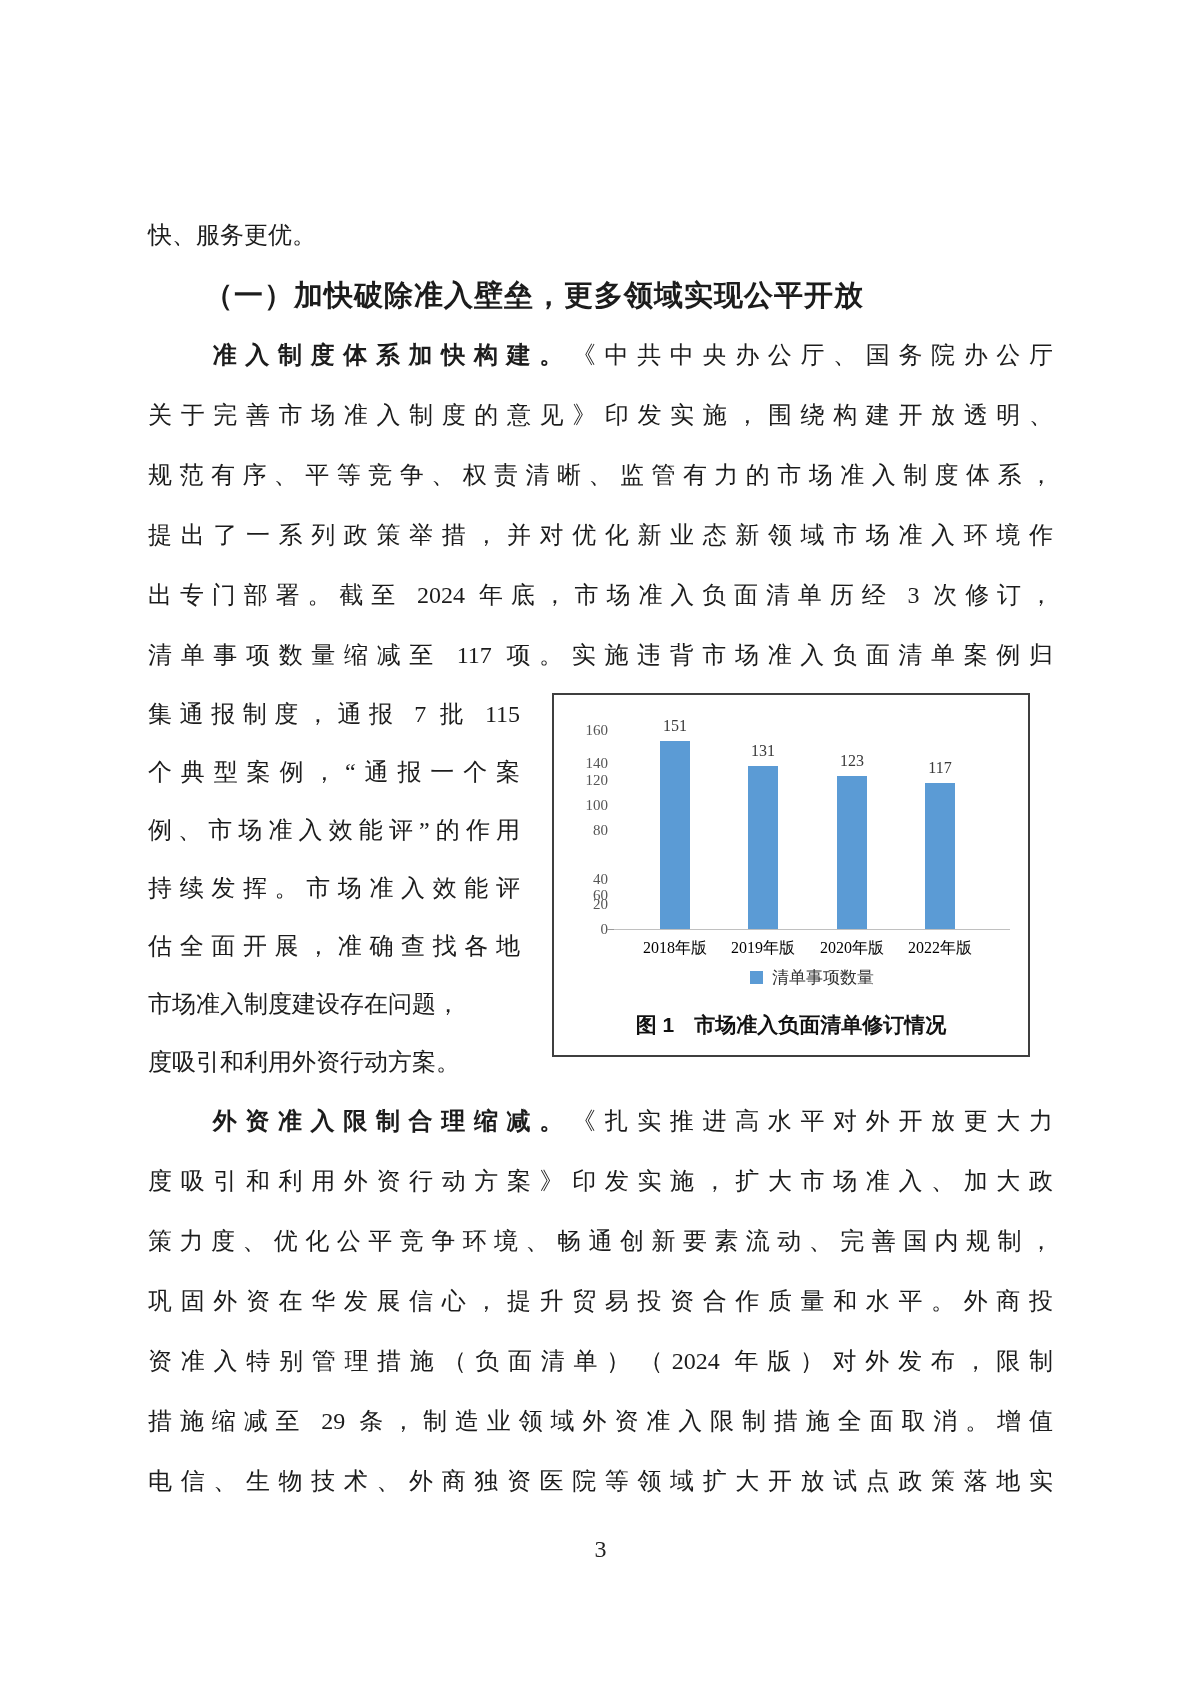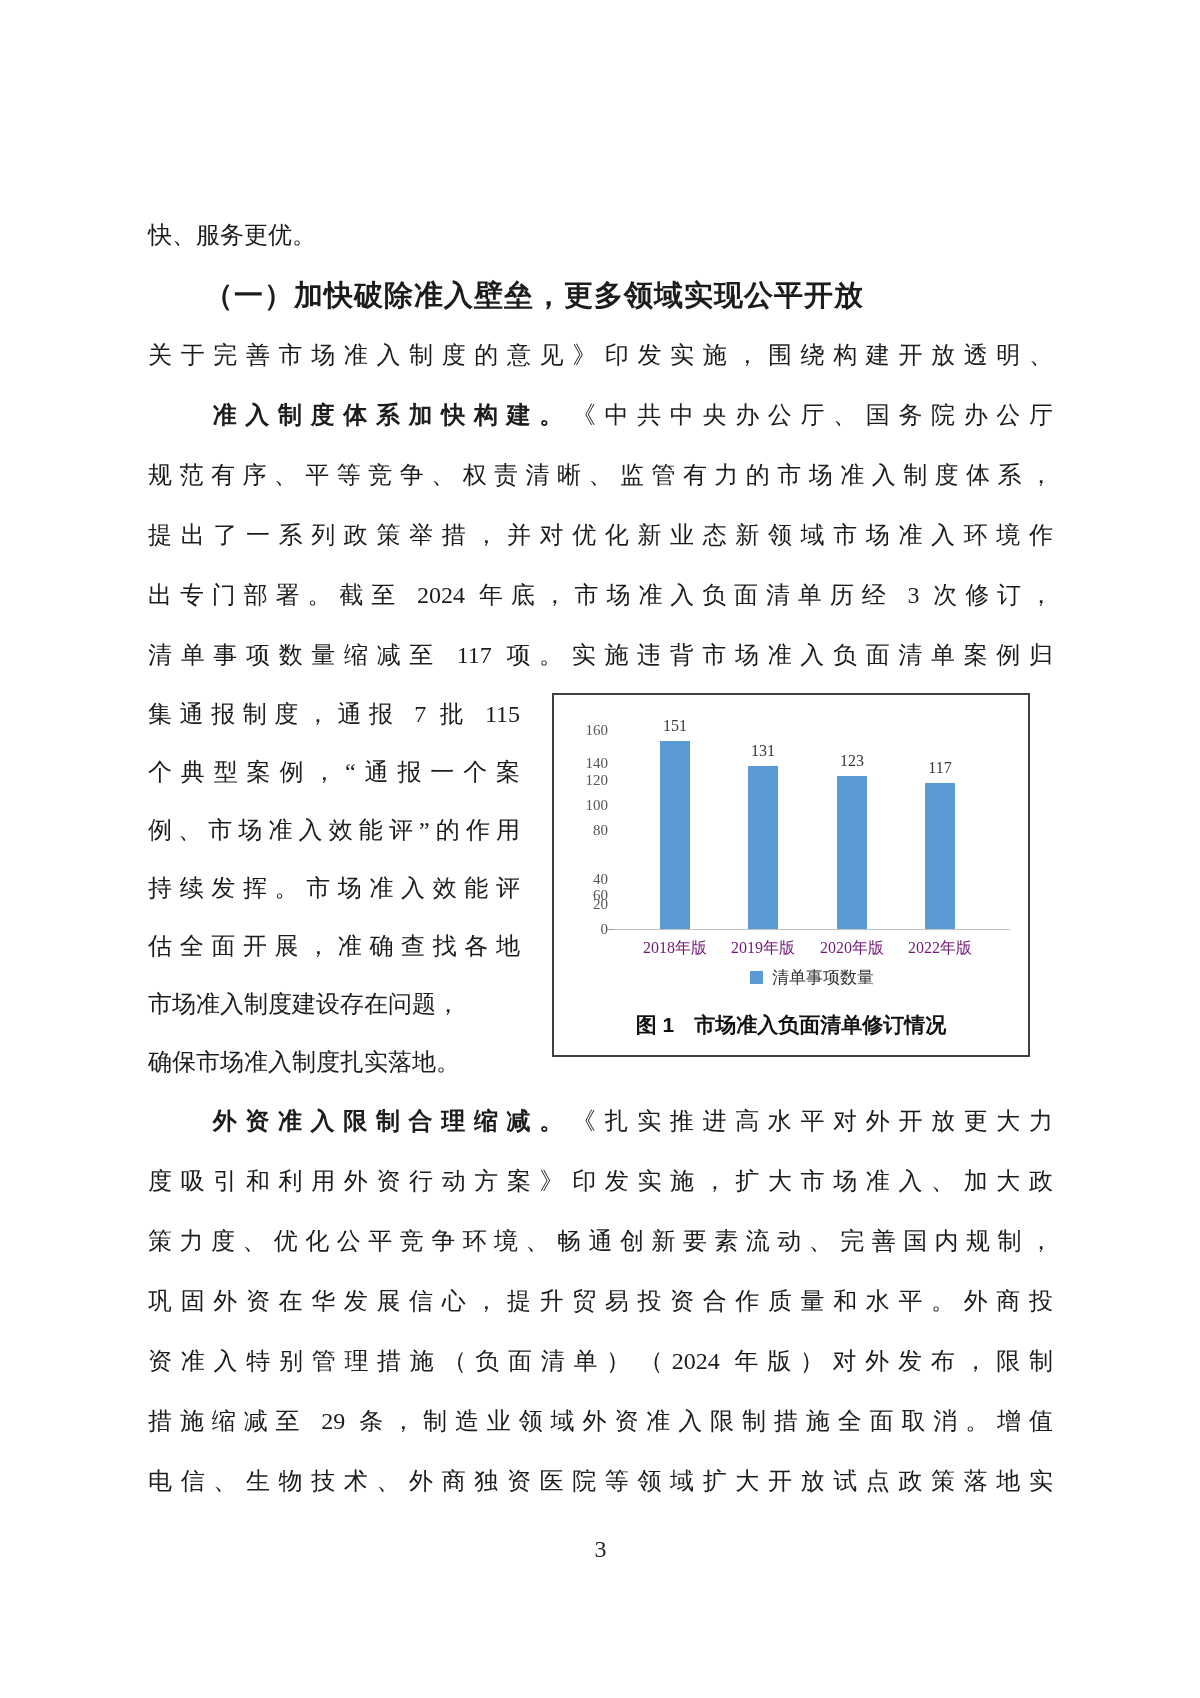--- a/index.html
+++ b/index.html
@@ -15,56 +15,56 @@
   .left-col{width:372px;}
   .left-col .tline{height:58px;line-height:58px;}
   .chart-figure{box-sizing:border-box;width:478px;height:364px;margin:8px 0 0 32px;
                 border:2px solid #3f3f3f;position:relative;background:#fff;flex:none;}
   .ytick{position:absolute;left:0;width:54px;text-align:right;font-size:15px;color:#555;
          line-height:18px;}
   .xaxis{position:absolute;left:60px;width:396px;height:1px;background:#c0c0c0;top:234px;}
   .tick0{position:absolute;left:53px;width:7px;height:1px;background:#9a9a9a;top:234px;}
   .bar{position:absolute;width:30px;}
   .bval{position:absolute;width:60px;text-align:center;font-size:16px;color:#3a3a3a;line-height:20px;}
-  .xlabel{position:absolute;top:242px;width:96px;text-align:center;font-size:16px;color:#701a75;line-height:22px;}
+  .xlabel{position:absolute;top:242px;width:96px;text-align:center;font-size:16px;color:#000000;line-height:22px;}
   .legend{position:absolute;left:60px;top:271px;width:396px;display:flex;justify-content:center;
           align-items:center;gap:9px;font-size:17px;color:#333;}
   .swatch{width:13px;height:13px;display:inline-block;flex:none;}
   .figcap{position:absolute;top:316px;left:0;width:100%;text-align:center;
           font-family:"Liberation Sans","DejaVu Sans",sans-serif;font-weight:700;
           font-size:21px;color:#111;}
   .cap-gap{display:inline-block;width:20px;}
   .page-number{margin-top:22px;text-align:center;font-size:24px;height:32px;line-height:32px;color:#222;}
 </style>
 </head>
 <body>
 
 <div class="page">
   <div class="content">
 
     <div class="tline">快、服务更优。</div>
 
     <div class="tline heading"><span class="indent"></span><span>（一）加快破除准入壁垒，更多领域实现公平开放</span></div>
 
+    <div class="tline just"><span class="indent"></span><span class="lead">准入制度体系加快构建。</span><span>《中共中央办公厅、国务院办公厅</span></div>
     <div class="tline just">关于完善市场准入制度的意见》印发实施，围绕构建开放透明、</div>
-    <div class="tline just"><span class="indent"></span><span class="lead">准入制度体系加快构建。</span><span>《中共中央办公厅、国务院办公厅</span></div>
     <div class="tline just">规范有序、平等竞争、权责清晰、监管有力的市场准入制度体系，</div>
     <div class="tline just">提出了一系列政策举措，并对优化新业态新领域市场准入环境作</div>
     <div class="tline just">出专门部署。截至 2024 年底，市场准入负面清单历经 3 次修订，</div>
     <div class="tline just">清单事项数量缩减至 117 项。实施违背市场准入负面清单案例归</div>
 
     <div class="wrap-row">
       <div class="left-col">
         <div class="tline just">集通报制度，通报 7 批 115</div>
         <div class="tline just">个典型案例，“通报一个案</div>
         <div class="tline just">例、市场准入效能评”的作用</div>
         <div class="tline just">持续发挥。市场准入效能评</div>
         <div class="tline just">估全面开展，准确查找各地</div>
         <div class="tline">市场准入制度建设存在问题，</div>
-        <div class="tline">确保市场准入制度扎实落地。</div>
+        <div class="tline">度吸引和利用外资行动方案。</div>
       </div>
 
       <figure class="chart-figure" style="border-color: rgb(63, 63, 63);">
         <div id="chart-canvas">
             <div class="ytick" style="top: 225px;">0</div>
             <div class="ytick" style="top: 200.125px;">20</div>
             <div class="ytick" style="top: 175.25px;">40</div>
             <div class="ytick" style="top: 153px; margin-top: 38px;">60</div>
             <div class="ytick" style="top: 125.5px;">80</div>
             <div class="ytick" style="top: 100.625px;">100</div>

